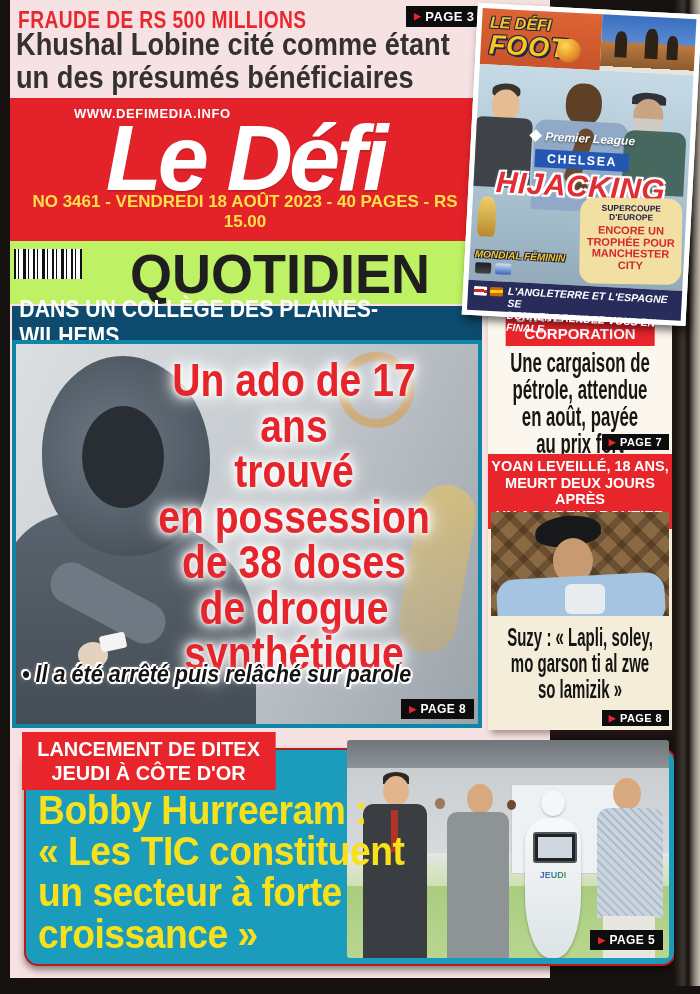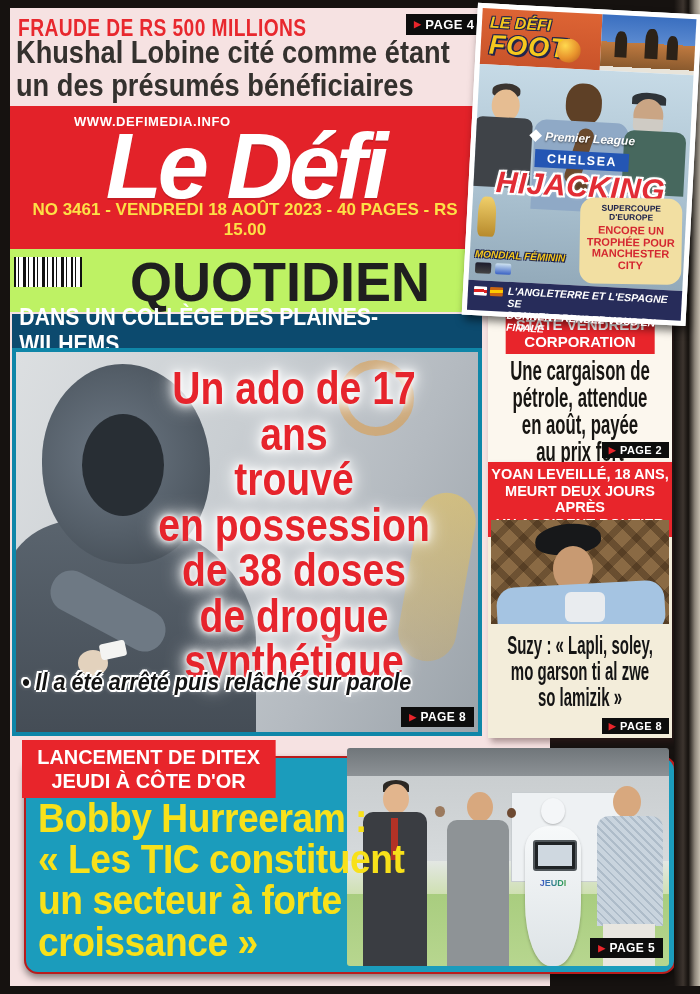--- a/index.html
+++ b/index.html
@@ -2,21 +2,21 @@
 <html><head>
 <meta charset="utf-8">
 <style>
   html,body{margin:0;padding:0}
   body{width:700px;height:994px;background:#161210;position:relative;overflow:hidden;
        font-family:"Liberation Sans",sans-serif;-webkit-font-smoothing:antialiased}
   .abs{position:absolute}
   .pre{white-space:pre-line}
 
   
-  .paper{position:absolute;left:10px;top:8px;width:540px;height:978px;background:#f6e2e2}
+  .paper{position:absolute;left:10px;top:0;width:540px;height:978px;background:#f6e2e2}
   .page-edge{position:absolute;right:0;top:0;width:26px;height:986px;
     background:linear-gradient(90deg,#161210 0%,#3c342e 35%,#15110e 55%,#8d857a 80%,#c4bcae 100%)}
 
   
   .pbadge{position:absolute;display:inline-flex;align-items:center;gap:4px;background:#0d0d0d;
           color:#fff;font-weight:bold;font-size:12px;padding:3px 8px;letter-spacing:.4px;z-index:6}
   .pbadge .arr{color:#e8252b;font-size:9px;line-height:1}
 
   
   .kicker{left:8px;top:6px;font-size:24px;font-weight:800;color:#e8282e;
@@ -157,21 +157,21 @@
   .badge-ditex{right:6px;bottom:8px}
 </style>
 </head>
 <body>
 
 <div class="paper">
 
   <div class="abs kicker">FRAUDE DE RS 500 MILLIONS</div>
   <div class="pbadge badge-p3">
     <span class="arr">▶</span>
-    <span>PAGE 4</span>
+    <span>PAGE 3</span>
   </div>
   <div class="abs top-headline pre">Khushal Lobine cité comme étant
 un des présumés bénéficiaires</div>
 
   <div class="abs masthead">
     <div class="abs site">WWW.DEFIMEDIA.INFO</div>
     <div class="abs logo">Le Défi</div>
     <div class="abs issue">NO 3461 - VENDREDI 18 AOÛT 2023 - 40 PAGES - RS 15.00</div>
   </div>
   <div class="abs red-rule"></div>
@@ -209,21 +209,21 @@
 
   <div class="abs stc-card">
     <div class="abs stc-badge pre">STATE VENDREDI
 CORPORATION</div>
     <div class="abs stc-head pre">Une cargaison de
 pétrole, attendue
 en août, payée
 au prix fort</div>
     <div class="pbadge badge-stc">
       <span class="arr">▶</span>
-      <span>PAGE 2</span>
+      <span>PAGE 7</span>
     </div>
   </div>
 
   <div class="abs yoan-card">
     <div class="abs yoan-badge pre">YOAN LEVEILLÉ, 18 ANS,
 MEURT DEUX JOURS APRÈS
 UN ACCIDENT ROUTIER</div>
     <div class="abs yoan-photo">
       <div class="rug"></div>
       <div class="abs ycap"></div>

